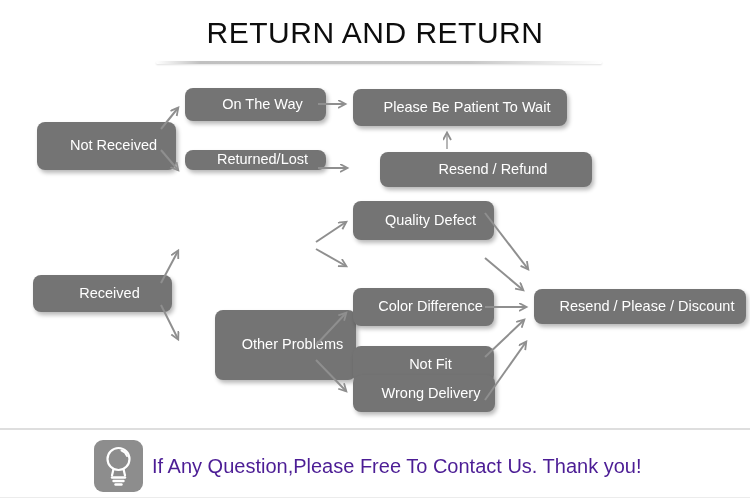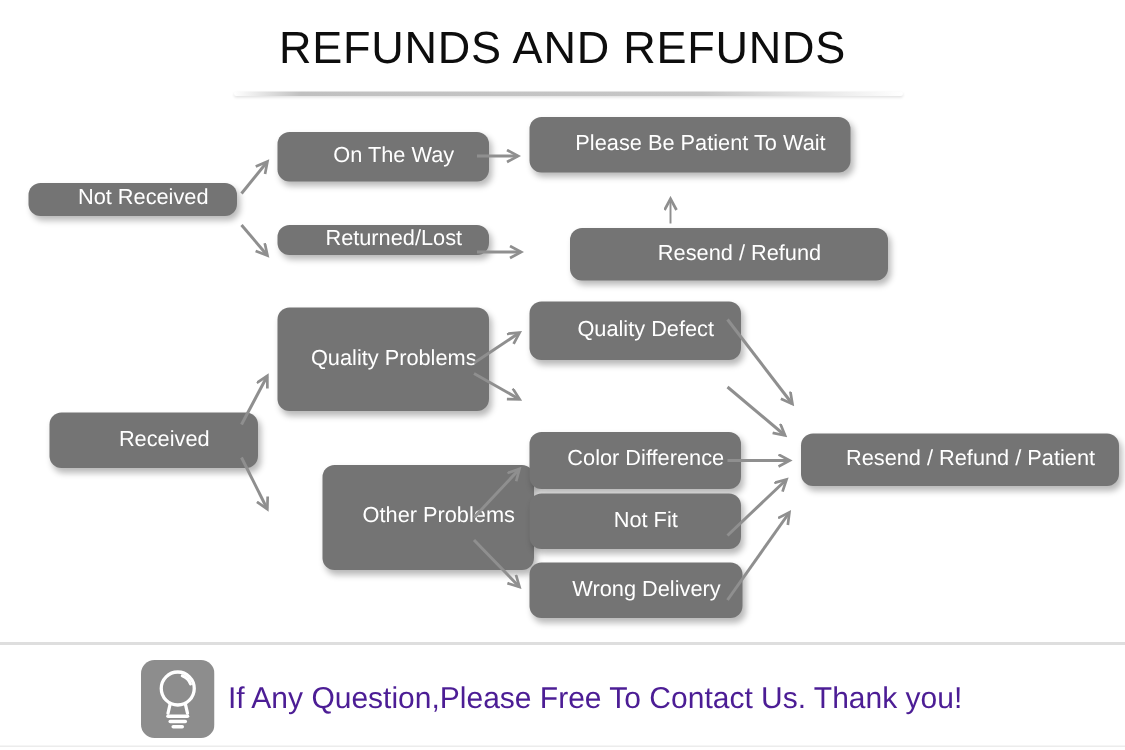--- a/index.html
+++ b/index.html
@@ -30,32 +30,32 @@
     background:#747474;
     color:#ffffff;
     border-radius:8px;
     display:flex; align-items:center; justify-content:center;
     font-size:14.5px;
     text-align:center;
     box-shadow:2px 3px 4px rgba(0,0,0,0.28);
     line-height:1.1;
     padding-left:14px;
   }
-  .n-not-received       { left:19px;  top:122px; width:125px; height:22px; }
+  .n-not-received       { left:37px;  top:122px; width:125px; height:48px; }
   .n-on-the-way         { left:185px; top:88px;  width:127px; height:33px; }
   .n-returned-lost      { left:185px; top:150px; width:127px; height:20px; }
-  .n-please-wait        { left:353px; top:78px;  width:200px; height:37px; }
+  .n-please-wait        { left:353px; top:89px;  width:200px; height:37px; }
   .n-resend-refund      { left:355px; top:152px; width:198px; height:35px;margin-left:25px; }
   .n-received           { left:33px;  top:275px; width:125px; height:37px; }
   .n-quality-problems   { left:185px; top:205px; width:127px; height:69px; }
   .n-other-problems     { left:185px; top:310px; width:127px; height:70px;margin-left:30px; }
   .n-quality-defect     { left:353px; top:201px; width:127px; height:39px; }
   .n-damage             { left:353px; top:244px; width:127px; height:38px; }
   .n-color-difference   { left:353px; top:288px; width:127px; height:38px; }
-  .n-not-fit            { left:353px; top:329px; width:127px; height:37px; }
+  .n-not-fit            { left:353px; top:346px; width:127px; height:37px; }
   .n-wrong-delivery     { left:353px; top:375px; width:128px; height:37px; }
   .n-final              { left:534px; top:289px; width:198px; height:35px; }
 
   .arrows { position:absolute; inset:0; pointer-events:none; }
 
   .footer-divider {
     position:absolute; top:428px; left:0; width:750px; height:2px;
     background:#dedede;
   }
   .bottom-line {
@@ -66,36 +66,35 @@
   .footer-text {
     position:absolute; left:152px; top:453px;
     font-size:20px; color:#4c1d95; line-height:26px;
   }
 </style>
 </head>
 <body>
 
 <div class="stage">
 
-  <div class="page-title">REFUNDS AND REFUNDS</div>
+  <div class="page-title">RETURN AND RETURN</div>
   <div class="title-underline"></div>
 
   <div class="node n-not-received">Not Received</div>
   <div class="node n-on-the-way">On The Way</div>
   <div class="node n-returned-lost">Returned/Lost</div>
   <div class="node n-please-wait">Please Be Patient To Wait</div>
   <div class="node n-resend-refund">Resend / Refund</div>
   <div class="node n-received">Received</div>
-  <div class="node n-quality-problems">Quality Problems</div>
   <div class="node n-other-problems">Other Problems</div>
   <div class="node n-quality-defect">Quality Defect</div>
   <div class="node n-color-difference">Color Difference</div>
   <div class="node n-not-fit">Not Fit</div>
   <div class="node n-wrong-delivery">Wrong Delivery</div>
-  <div class="node n-final">Resend / Refund / Patient</div>
+  <div class="node n-final">Resend / Please / Discount</div>
 
   <svg class="arrows" width="750" height="500" viewBox="0 0 750 500">
     <defs>
       <marker id="ah" markerWidth="10" markerHeight="10" refX="7.5" refY="4.5" orient="auto" markerUnits="userSpaceOnUse">
         <path d="M0.5,0.5 L8,4.5 L0.5,8.5" fill="none" stroke="#8f8f8f" stroke-width="1.8"></path>
       </marker>
     </defs>
     <g stroke="#8f8f8f" stroke-width="2" fill="none">
       <line x1="161" y1="129" x2="178" y2="108" marker-end="url(#ah)"></line>
       <line x1="161" y1="150" x2="178" y2="170" marker-end="url(#ah)"></line>

